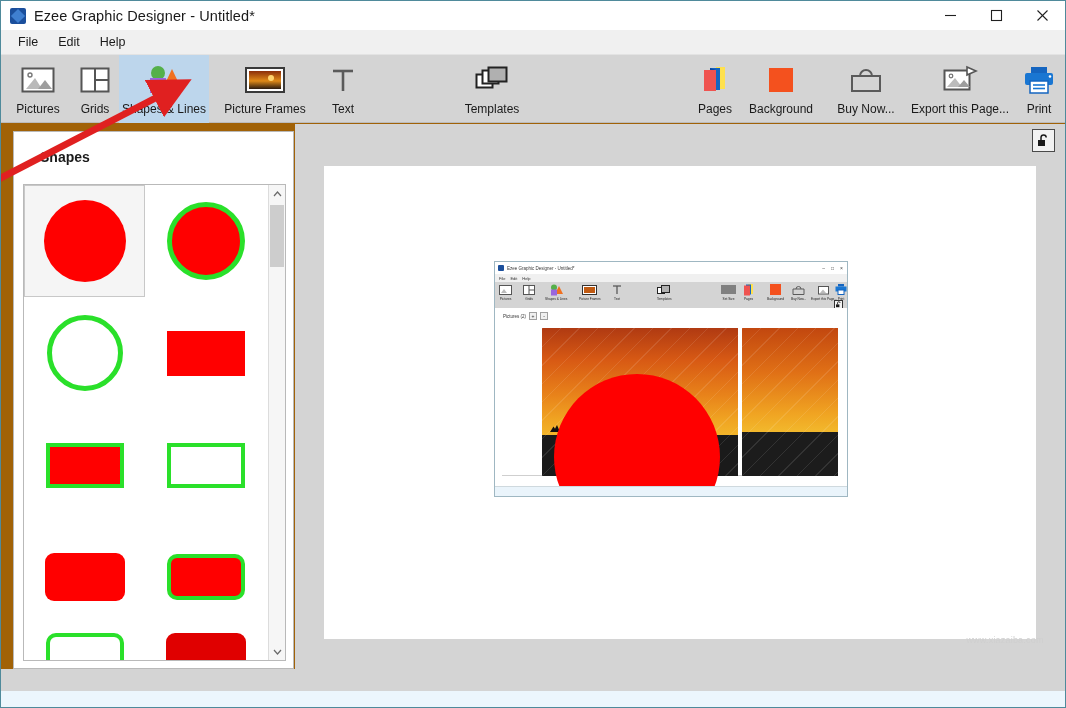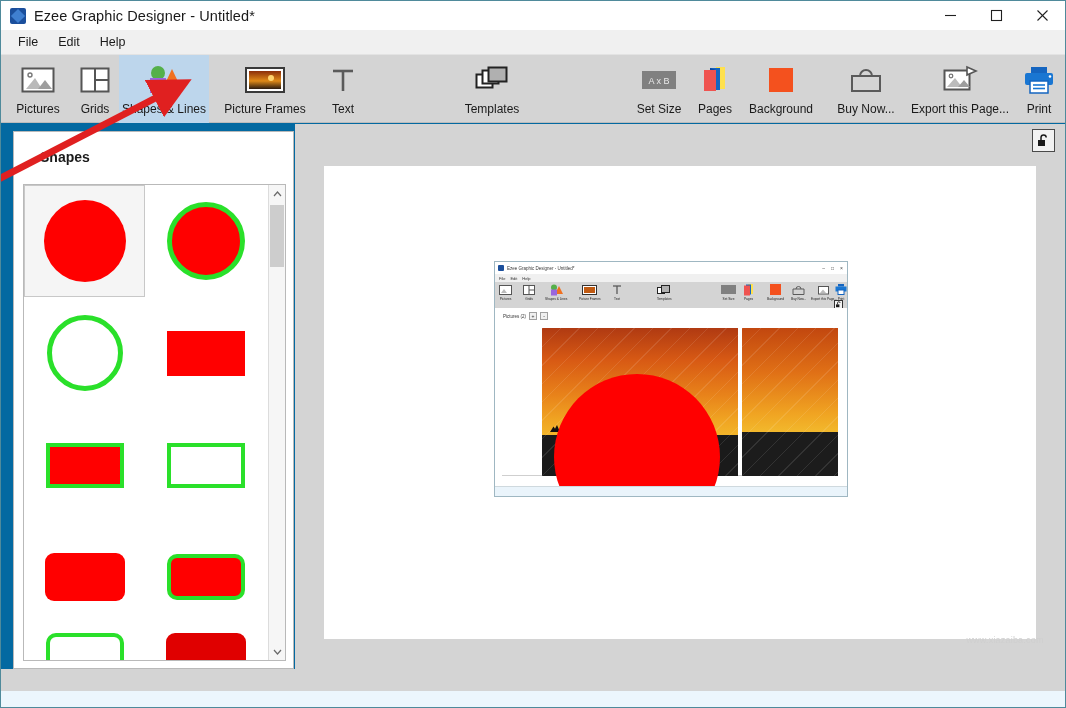--- a/index.html
+++ b/index.html
@@ -3,21 +3,21 @@
 <meta charset="utf-8">
 <style>
   * { box-sizing: border-box; margin: 0; padding: 0; }
   html, body {
     width: 1066px; height: 708px; overflow: hidden;
     font-family: "Liberation Sans", sans-serif;
     background: #ffffff;
   }
   #app {
     position: relative; width: 1066px; height: 708px;
-    border: 1px solid #4f8a9b; background: #0369a1; overflow: hidden; text-decoration: underline;
+    border: 1px solid #4f8a9b; background: #a16207; overflow: hidden; text-decoration: underline;
   }
 
   
   .titlebar {
     position: absolute; left: 0; top: 0; width: 1064px; height: 29px;
     background: #ffffff; display: flex; align-items: center;
   }
   .title-icon {
     width: 16px; height: 16px; margin-left: 9px; margin-right: 8px;
     position: relative; flex: none;
@@ -328,29 +328,20 @@
       <div class="ticon">
         <svg width="34" height="30" viewBox="0 0 34 30">
           <rect x="1.5" y="9.5" width="16" height="13" fill="#fff" stroke="#222" stroke-width="2"></rect>
           <rect x="7.5" y="5.5" width="16" height="13" fill="#fff" stroke="#222" stroke-width="2"></rect>
           <rect x="13.5" y="2.5" width="18" height="14" fill="#b0b0b0" stroke="#222" stroke-width="2"></rect>
         </svg>
       </div>
       <div class="tlabel">Templates</div>
     </div>
 
-    <div class="tbtn" style="left:624px;width:68px">
-      <div class="ticon">
-        <svg width="36" height="24" viewBox="0 0 36 24">
-          <rect x="1" y="3" width="34" height="18" fill="#808080"></rect>
-          <text x="18" y="16" font-size="9" fill="#e8e8e8" text-anchor="middle" font-family="Liberation Sans">A x B</text>
-        </svg>
-      </div>
-      <div class="tlabel">Set Size</div>
-    </div>
 
     <div class="tbtn" style="left:692px;width:44px">
       <div class="ticon">
         <svg width="30" height="30" viewBox="0 0 30 30">
           <path d="M16 2 h9 v22 h-9 z" fill="#ffe14d"></path>
           <path d="M10 3 h10 v22 h-10 z" fill="#1565c0"></path>
           <path d="M4 5 h12 v21 h-12 z" fill="#ef5350"></path>
           <path d="M16 5 l-6 0 0 -2 6 2z" fill="#0d47a1"></path>
         </svg>
       </div>

